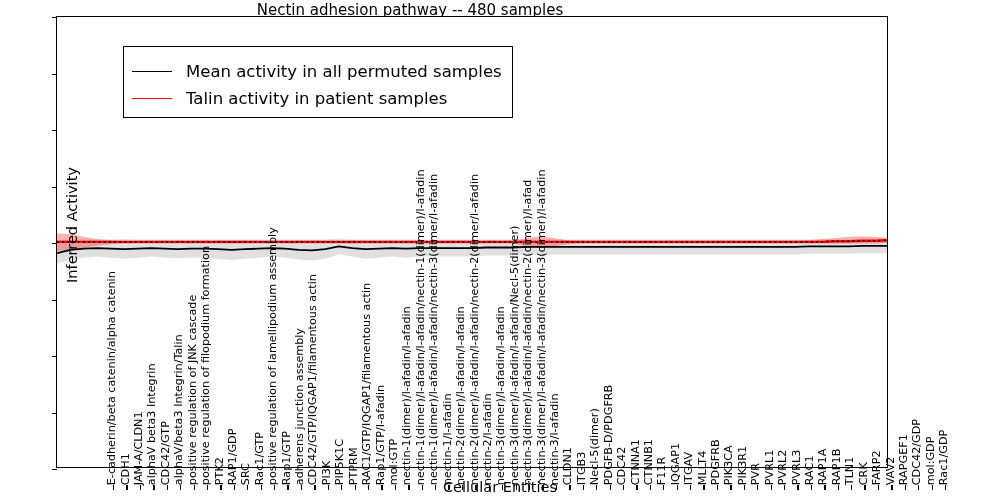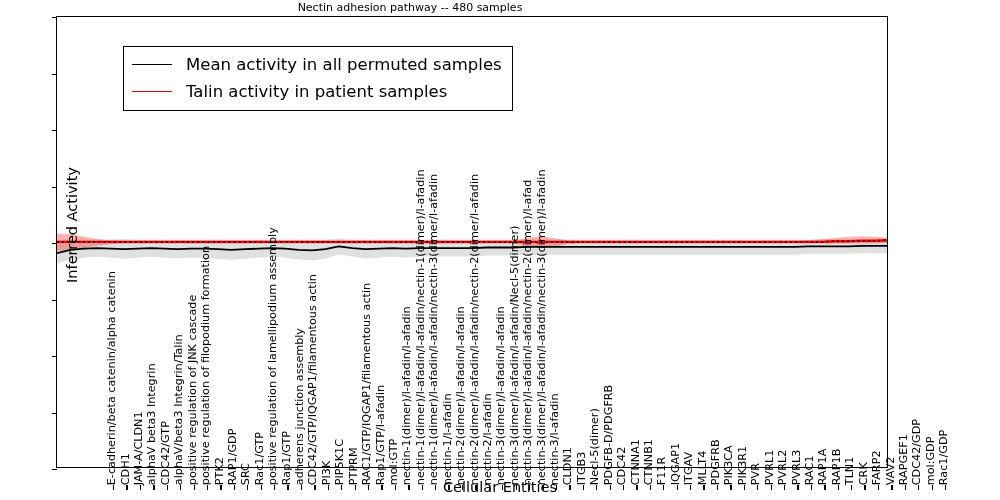--- a/index.html
+++ b/index.html
@@ -1,21 +1,21 @@
 <!DOCTYPE html>
 <html><head>
 <meta charset="utf-8">
 <style>
   html,body{margin:0;padding:0;background:#ffffff;}
   body{width:1000px;height:500px;overflow:hidden;font-family:"DejaVu Sans",sans-serif;}
   #root{position:relative;width:1000px;height:500px;}
 
   #title{
     position:absolute;left:0;top:1px;width:820px;text-align:center;
-    font-size:11px;color:#000;letter-spacing:0px;
+    font-size:15px;color:#000;letter-spacing:0px;
   }
 
   
   #plot{
     position:absolute;left:56px;top:16px;width:832px;height:452px;
     border:1.3px solid #000;box-sizing:border-box;background:#fff;
   }
   #plotinner{position:absolute;inset:0;overflow:hidden;}
   #svgdata{position:absolute;left:0;top:0;}
   .ytickmark{position:absolute;left:-5px;width:5px;height:1.3px;background:#000;}
@@ -31,21 +31,21 @@
     position:absolute;bottom:0;font-size:11.2px;color:#000;white-space:nowrap;
     transform-origin:left bottom;transform:rotate(-90deg);
     line-height:1;
   }
   .xtick{position:absolute;bottom:-5px;width:1.3px;height:5px;background:#000;}
 
   
   #legend{
     position:absolute;left:66px;top:29px;
     border:1.2px solid #000;background:#fff;
-    padding:5px 10px 6px 8px;
+    padding:12px 10px 6px 8px;
     display:flex;flex-direction:column;gap:2px;z-index:40;
   }
   .legrow{display:flex;align-items:center;height:25px;}
   .legline{width:40px;height:0;border-top:1.6px solid #000;margin-right:14px;}
   .legline.red{border-top-color:#ff0000;}
   .legtxt{font-size:16.5px;color:#000;white-space:nowrap;}
 </style>
 </head>
 <body>
 

